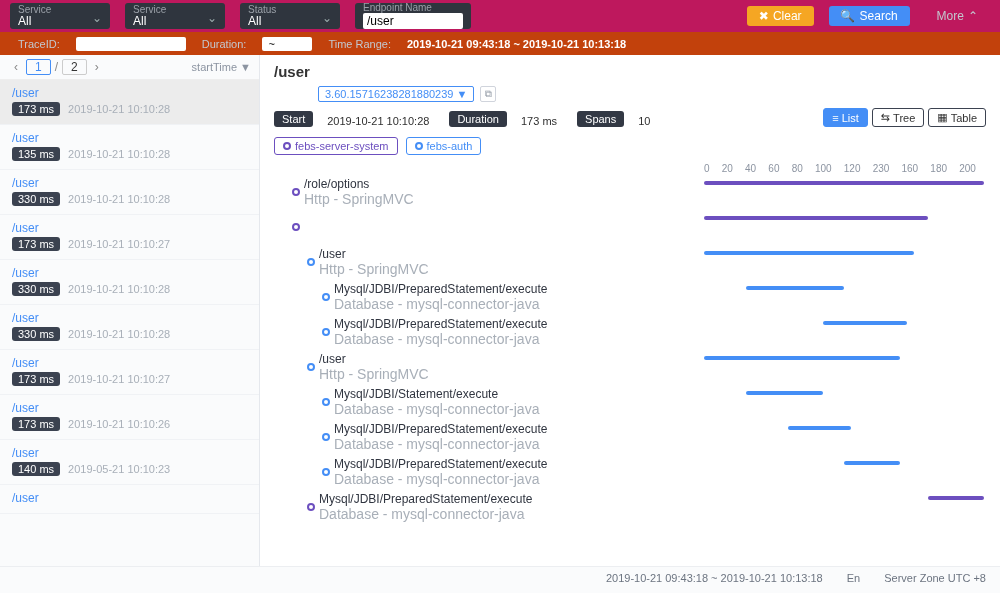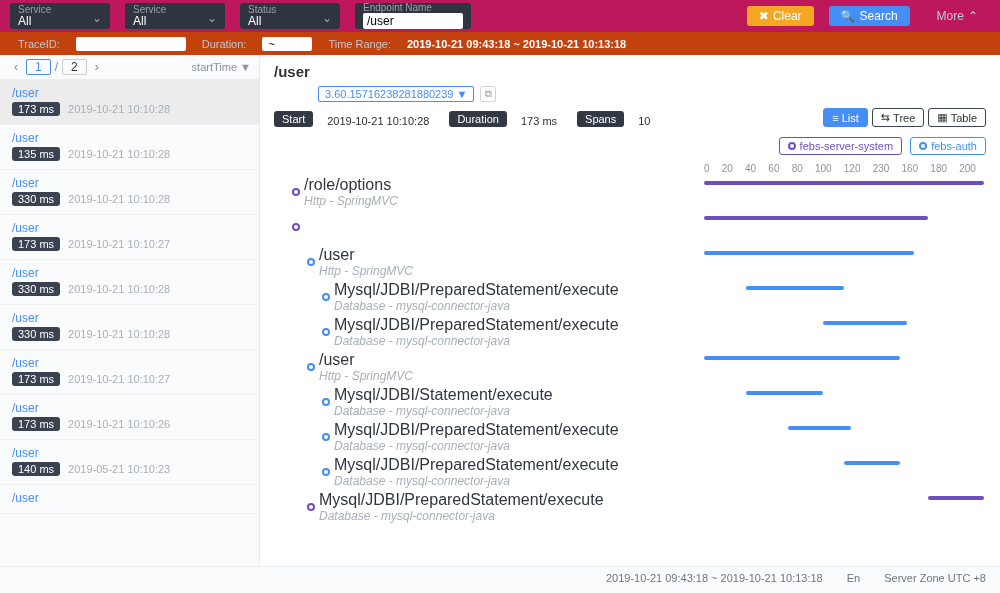--- a/index.html
+++ b/index.html
@@ -44,39 +44,39 @@
 .title { font-weight:700; font-size:15px; margin-bottom:6px; }
 .idrow { display:flex; align-items:center; gap:6px; margin-bottom:6px;padding-left:44px; }
 .idsel { border:1px solid #448ef6; color:#448ef6; padding:1px 6px; font-size:11px; border-radius:2px; }
 .copy { border:1px solid #d0d4dc; border-radius:2px; width:16px; height:16px; display:flex; align-items:center; justify-content:center; color:#9199a4; font-size:10px; }
 .meta { display:flex; gap:14px; align-items:flex-end; margin-bottom:10px; }
 .chip-d { background:#323844; color:#fff; padding:2px 8px; border-radius:3px; font-size:11px; }
 .meta .v { font-size:11px; color:#2f2f2f; margin-right:6px; }
 .view-btns { margin-left:auto; display:flex; gap:4px; }
 .vb { border:1px solid #3b4250; border-radius:3px; padding:2px 8px; font-size:11px; display:flex; align-items:center; gap:3px; }
 .vb.active { background:#448ef6; color:#fff; border-color:#448ef6; }
-.svcrow { display:flex; gap:8px; margin-bottom:8px;justify-content:flex-end; }
+.svcrow { display:flex; gap:8px; margin-bottom:8px; }
 .svc { border:1px solid; padding:2px 8px; border-radius:3px; font-size:11px; display:flex; align-items:center; gap:4px; }
 .svc .dot { width:8px; height:8px; border:2px solid; border-radius:50%; }
 .svc.p { color:#6c4fbf; border-color:#6c4fbf; }
 .svc.p .dot { border-color:#6c4fbf; }
 .svc.b { color:#448ef6; border-color:#448ef6; }
 .svc.b .dot { border-color:#448ef6; }
 
 .plot { position:relative; margin-left:10px; }
 .axis { display:flex; justify-content:space-between; margin-left:420px; color:#8c94a1; font-size:10px; padding-right:10px; }
 .axis span { position:relative; }
 .spans { }
 .span { display:flex; align-items:center; height:35px; position:relative; }
 .span .ind { width:30px; display:flex; align-items:center; justify-content:flex-end; padding-right:4px; }
 .span .circ { width:8px; height:8px; border-radius:50%; border:2px solid; background:#fff; }
 .span .circ.p { border-color:#6c4fbf; }
 .span .circ.b { border-color:#448ef6; }
-.span .txt .n { font-size:16px; color:#303540; }
-.span .txt .sub2 { font-size:12px; color:#a8afb8;font-style:italic; }
+.span .txt .n { font-size:12px; color:#303540; }
+.span .txt .sub2 { font-size:14px; color:#a8afb8; }
 .bar { position:absolute; height:4px; border-radius:2px; top:7px; }
 .bar.p { background:#6c4fbf; }
 .bar.b { background:#448ef6; }
 
 .footer { position:absolute; bottom:0; left:0; right:0; border-top:1px solid #eceef1; padding:5px 14px; display:flex; gap:24px; justify-content:flex-end; color:#6c7480; font-size:11px; background:#fafbfc; height:27px; }
 </style>
 </head>
 <body>
 
 <div class="hdr">

